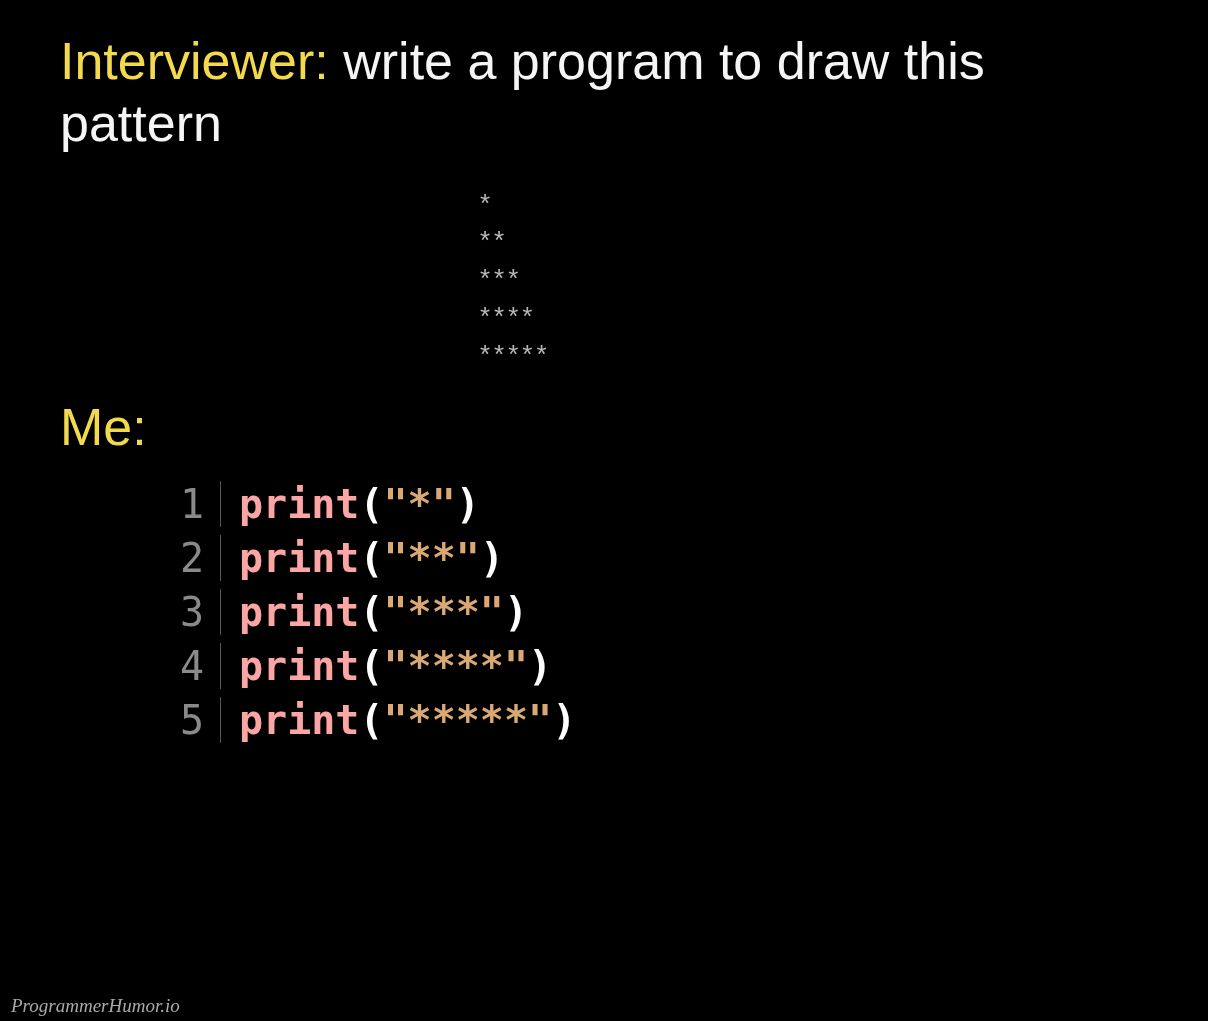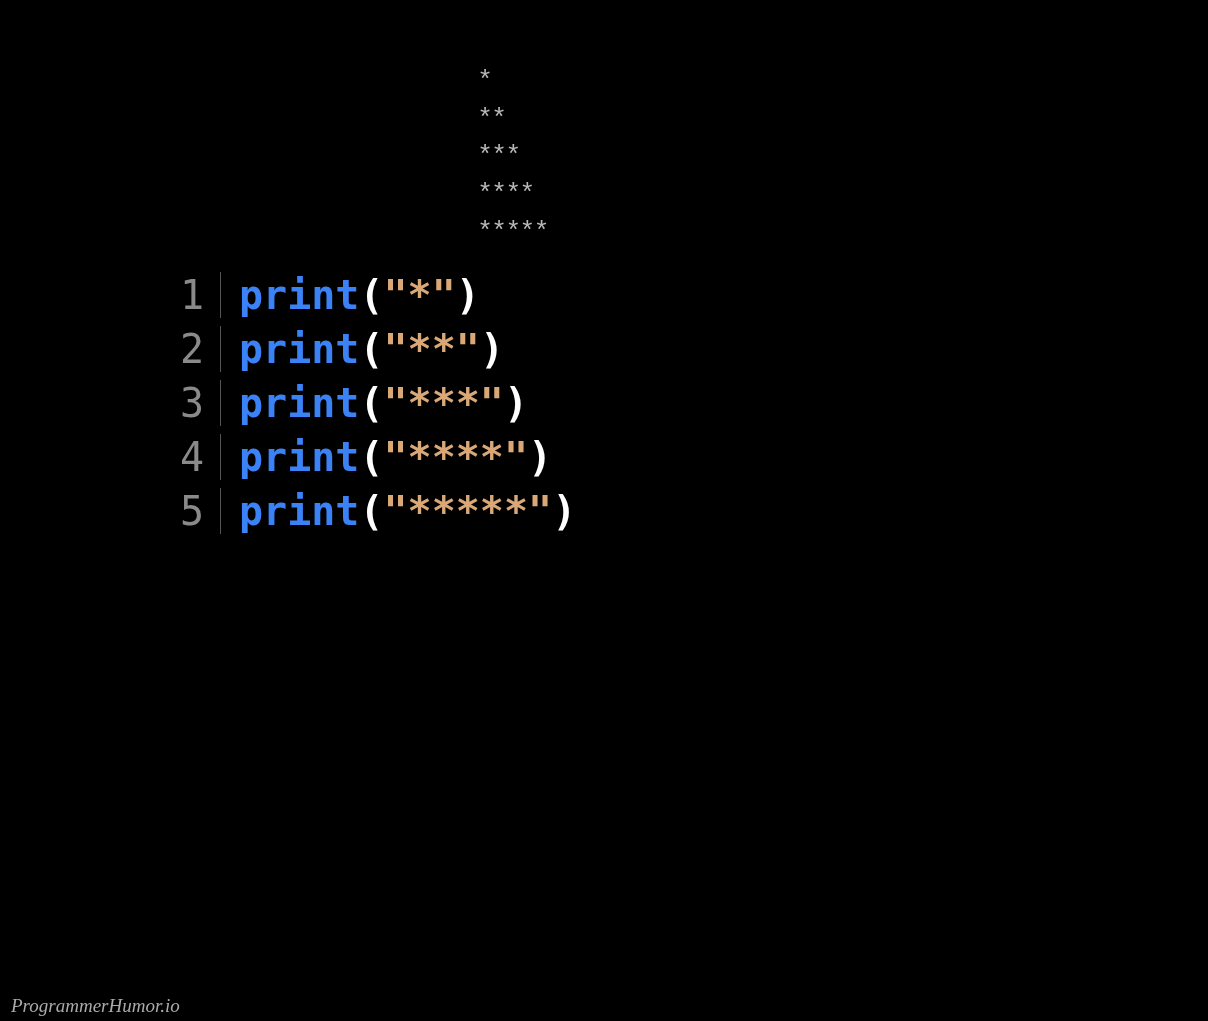--- a/index.html
+++ b/index.html
@@ -68,21 +68,21 @@
     .gutter {
       width: 1px;
       height: 46px;
       background: #555;
       margin-right: 18px;
     }
     .code-text {
       font-weight: 600;
     }
     .fn {
-      color: #3b82f6;
+      color: #fca5a5;
     }
     .paren {
       color: #fff;
     }
     .str-quote {
       color: #d9a876;
     }
     .str-body {
       color: #d9a876;
     }
@@ -95,29 +95,33 @@
       font-style: italic;
       font-family: Georgia, 'Times New Roman', serif;
       padding-left: 11px;
     }
   </style>
 </head>
 <body>
 
 <div class="content">
 
+  <div class="heading-line">
+    <span class="label-interviewer">Interviewer:</span><span class="prompt-text"> write a program to draw this pattern</span>
+  </div>
 
   <div class="pattern-block">
     <span class="pattern-line">*</span>
     <span class="pattern-line">**</span>
     <span class="pattern-line">***</span>
     <span class="pattern-line">****</span>
     <span class="pattern-line">*****</span>
   </div>
 
+  <div class="label-me">Me:</div>
 
   <div class="code-block">
     <div class="code-row">
       <span class="lineno">1</span>
       <span class="gutter"></span>
       <span class="code-text"><span class="fn">print</span><span class="paren">(</span><span class="str-quote">"</span><span class="str-body">*</span><span class="str-quote">"</span><span class="paren">)</span></span>
     </div>
     <div class="code-row">
       <span class="lineno">2</span>
       <span class="gutter"></span>

